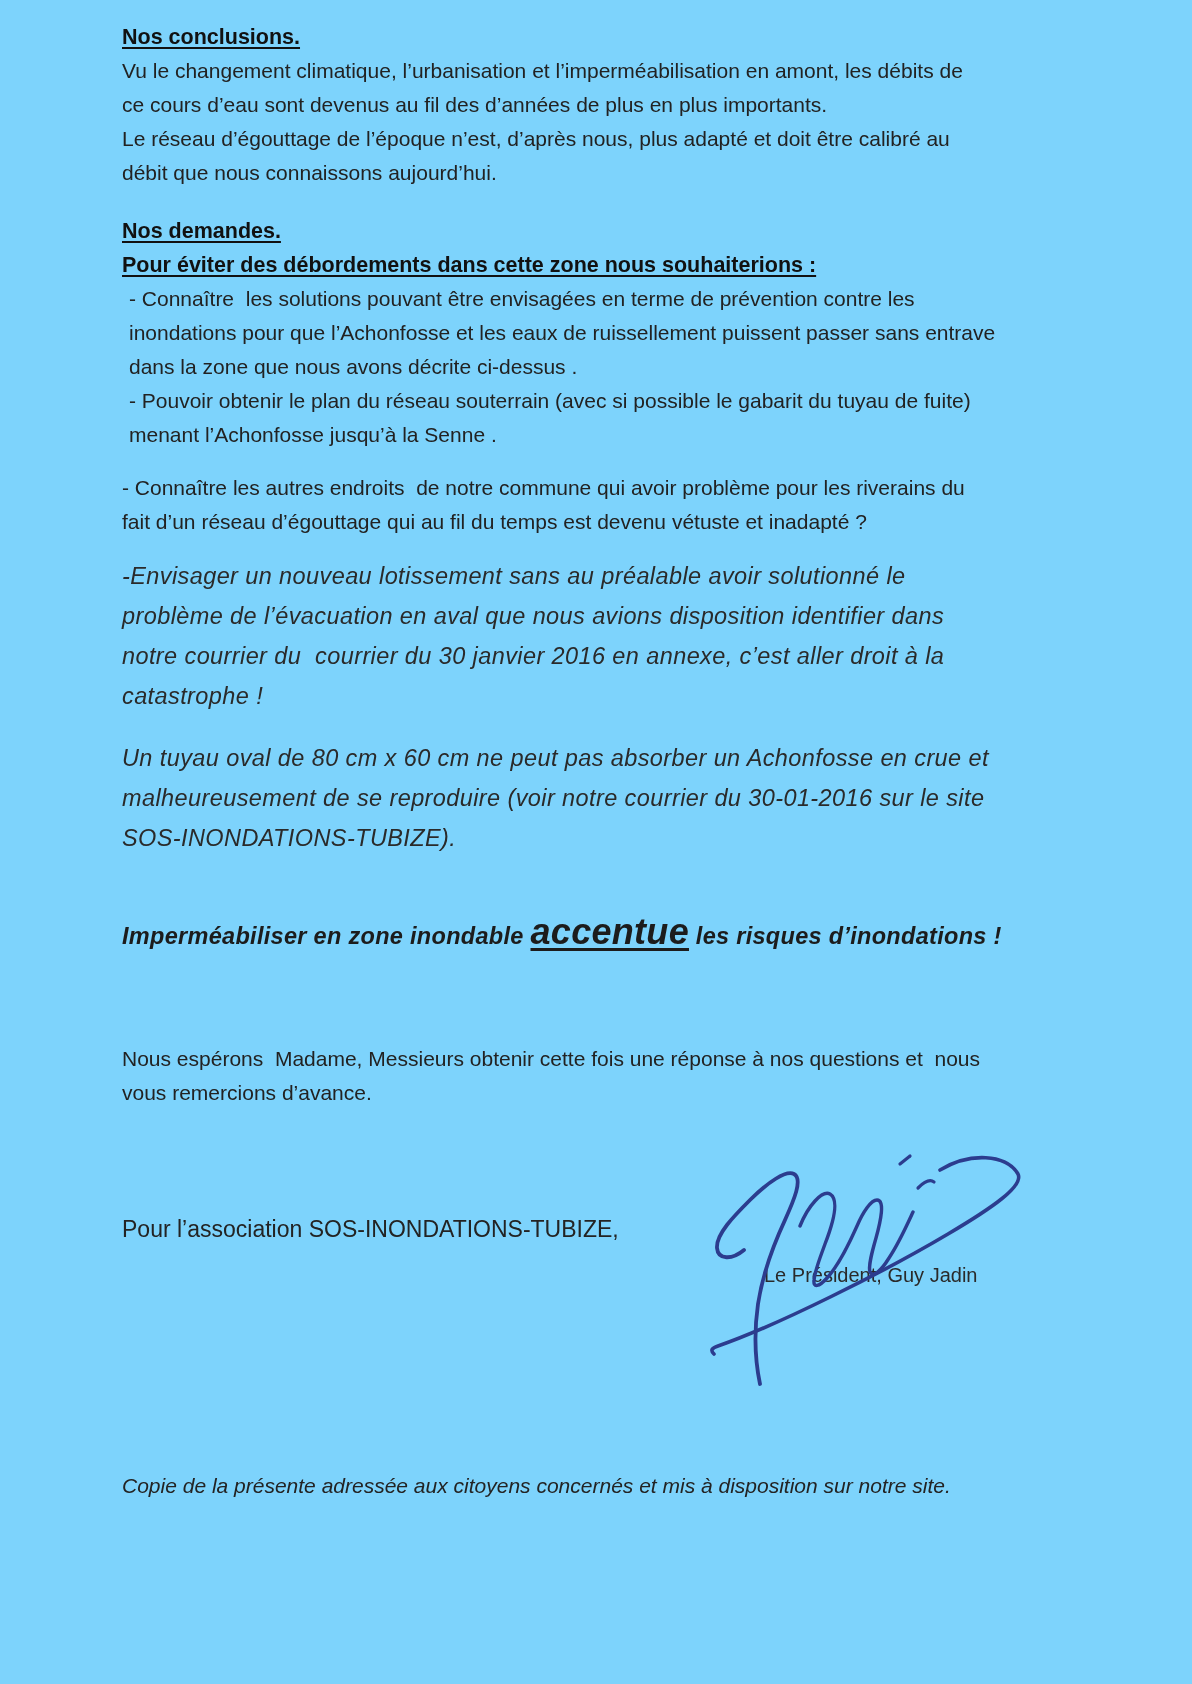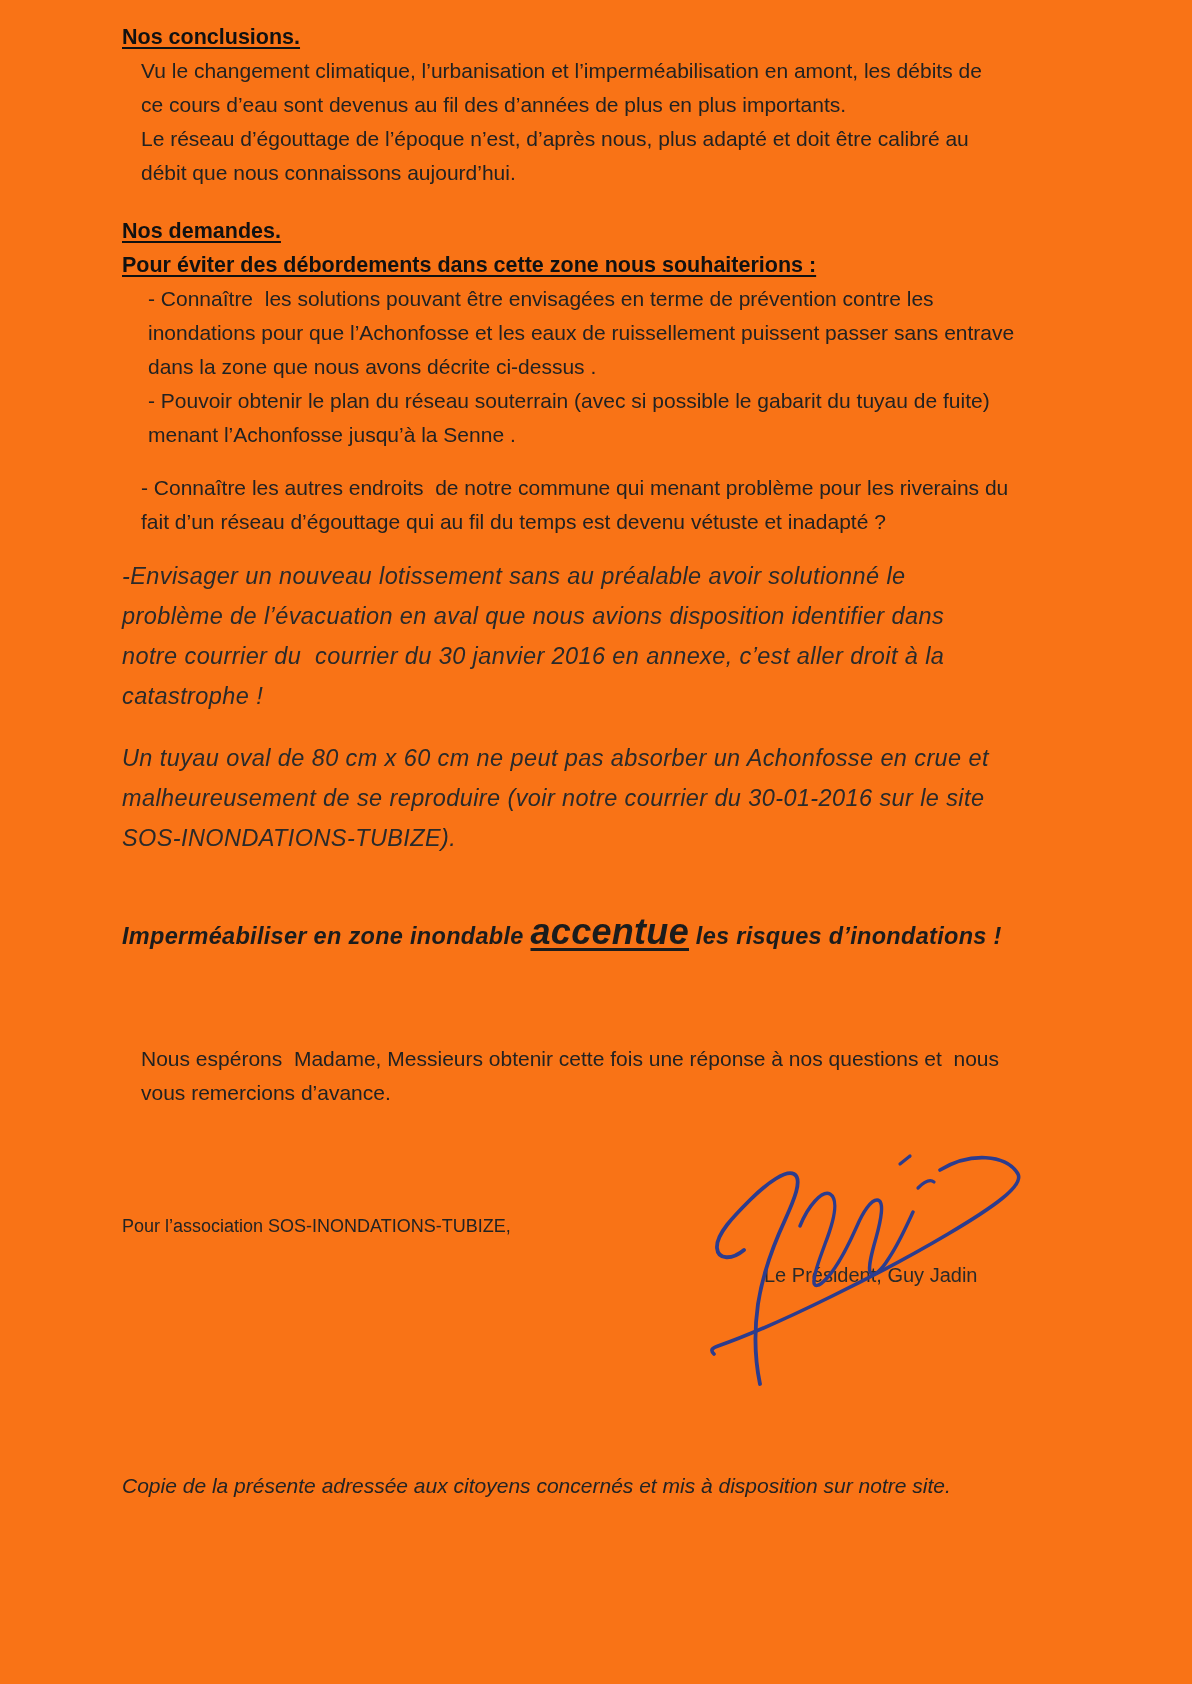--- a/index.html
+++ b/index.html
@@ -4,28 +4,28 @@
 <style>
   html, body { margin: 0; padding: 0; }
   body {
     width: 1192px; height: 1684px;
     background: #f6f6f4;
     font-family: "Liberation Sans", sans-serif;
   }
   .page {
     position: absolute; left: 0; top: 0;
     width: 1192px; height: 1684px;
-    background: #f97316;
+    background: #7dd3fc;
     overflow: hidden;
     color: #1f1f1f;
   }
   .block { position: absolute; }
   .line { white-space: pre; }
 
-  .body-text { font-size: 21px; line-height: 34px; color: #222; margin-left: 19px; }
+  .body-text { font-size: 21px; line-height: 34px; color: #222; }
   .heading {
     font-size: 21.5px; line-height: 34px; font-weight: bold; color: #111;
     text-decoration: underline; text-underline-offset: 3px; text-decoration-thickness: 2px;
     white-space: pre;
   }
   .italic-block {
     font-style: italic; font-size: 23.5px; line-height: 40px;
     color: #2a2a2a; letter-spacing: 0.4px;
   }
   .bold-italic-line {
@@ -34,21 +34,21 @@
   }
   .accent-word {
     font-size: 36px;
     text-decoration: underline; text-underline-offset: 4px; text-decoration-thickness: 2.5px; margin-top: 40px;
   }
   .footer-note {
     font-style: italic; font-size: 21px; line-height: 32px; color: #232323;
     white-space: pre;
   }
   .president-line { font-size: 20px; color: #2a2a2a; white-space: pre; }
-  .association-line { font-size: 18px; color: #232323; white-space: pre; }
+  .association-line { font-size: 23px; color: #232323; white-space: pre; }
   .signature-svg { position: absolute; left: 648px; top: 1128px; }
   .signature-svg path { fill: none; stroke-linecap: round; stroke-linejoin: round; }
 </style>
 </head>
 <body>
 
 <div class="page">
 
   <div class="block heading" style="left:122px; top:20px;">Nos conclusions.</div>
 
@@ -65,21 +65,21 @@
 
   <div class="block body-text" style="left:129px; top:282px;">
     <div class="line">- Connaître  les solutions pouvant être envisagées en terme de prévention contre les</div>
     <div class="line">inondations pour que l’Achonfosse et les eaux de ruissellement puissent passer sans entrave</div>
     <div class="line">dans la zone que nous avons décrite ci-dessus .</div>
     <div class="line">- Pouvoir obtenir le plan du réseau souterrain (avec si possible le gabarit du tuyau de fuite)</div>
     <div class="line">menant l’Achonfosse jusqu’à la Senne .</div>
   </div>
 
   <div class="block body-text" style="left:122px; top:471px;">
-    <div class="line">- Connaître les autres endroits  de notre commune qui menant problème pour les riverains du</div>
+    <div class="line">- Connaître les autres endroits  de notre commune qui avoir problème pour les riverains du</div>
     <div class="line">fait d’un réseau d’égouttage qui au fil du temps est devenu vétuste et inadapté ?</div>
   </div>
 
   <div class="block italic-block" style="left:122px; top:556px;">
     <div class="line">-Envisager un nouveau lotissement sans au préalable avoir solutionné le</div>
     <div class="line">problème de l’évacuation en aval que nous avions disposition identifier dans</div>
     <div class="line">notre courrier du  courrier du 30 janvier 2016 en annexe, c’est aller droit à la</div>
     <div class="line">catastrophe !</div>
   </div>
 

